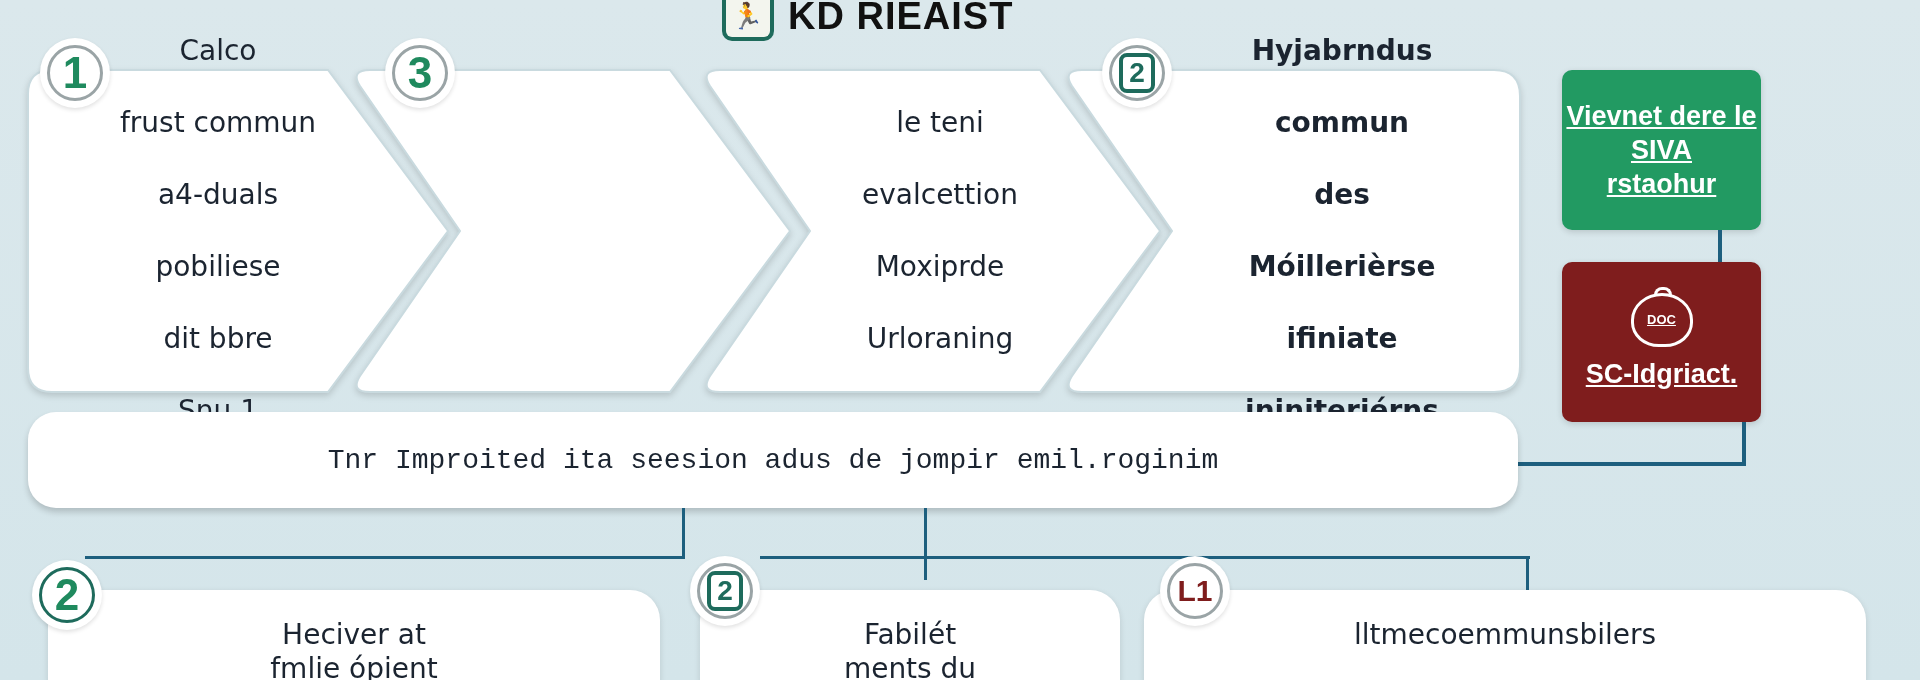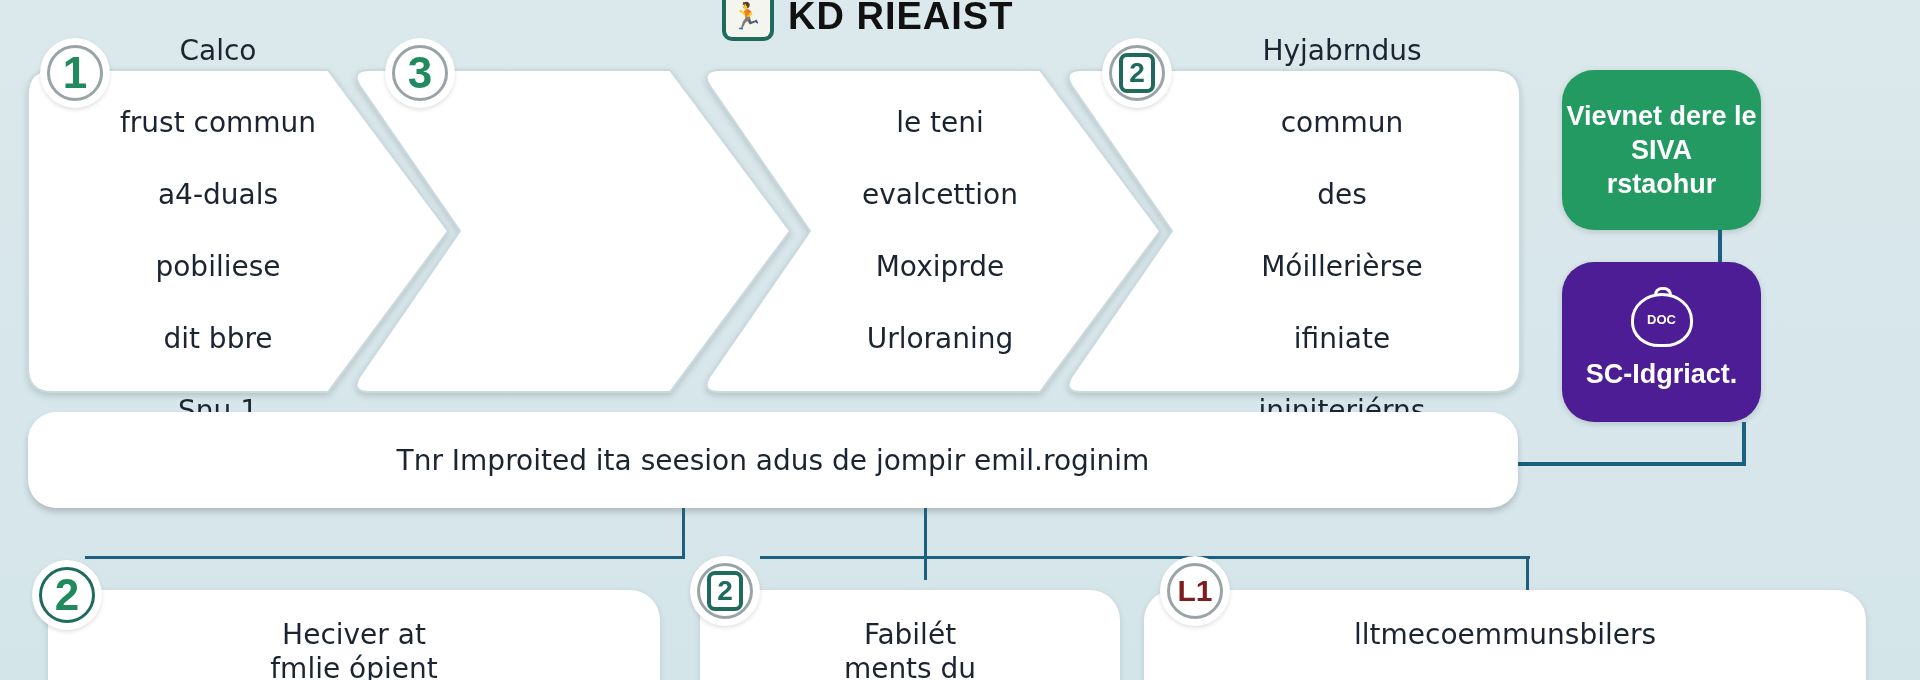--- a/index.html
+++ b/index.html
@@ -14,27 +14,27 @@
   .logo span { color:#c9a968; font-size:26px; line-height:1; }
   .title { font-size:38px; font-weight:bold; letter-spacing:1px; color:#111; font-family:"Liberation Sans", sans-serif; position:relative; top:-8px; }
 
   .step { position:absolute; top:70px; height:322px; }
   .step svg.shape { position:absolute; left:0; top:0; overflow:visible; }
   .step .txt { position:absolute; top:0; height:100%; display:flex; flex-direction:column; justify-content:center; align-items:center; text-align:center; font-size:28px; line-height:34px; font-weight:500; color:#1b2430;gap:38px; }
   .badge { position:absolute; width:70px; height:70px; border-radius:50%; background:#fff; box-shadow:0 2px 4px rgba(0,0,0,.12); display:flex; align-items:center; justify-content:center; z-index:3; }
   .badge .inner { width:56px; height:56px; border-radius:50%; border:3px solid #9aa4a6; box-sizing:border-box; display:flex; align-items:center; justify-content:center; font-size:44px; font-weight:bold; color:#1f8a5e; font-family:"Liberation Sans", sans-serif; }
   .badge.sq .inner span { border:4px solid #1e6b5c; border-radius:8px; font-size:28px; padding:0 6px; color:#1e6b5c; }
 
-  .side-box { position:absolute; border-radius:32px; color:#fff; font-weight:bold; text-align:center; display:flex; flex-direction:column; justify-content:center; align-items:center; font-family:"Liberation Sans", sans-serif; box-shadow:0 2px 6px rgba(0,0,0,.15); }
+  .side-box { position:absolute; border-radius:10px; color:#fff; font-weight:bold; text-align:center; display:flex; flex-direction:column; justify-content:center; align-items:center; font-family:"Liberation Sans", sans-serif; box-shadow:0 2px 6px rgba(0,0,0,.15);text-decoration:underline; }
   .green-box { left:1562px; top:70px; width:199px; height:160px; background:#229a62; font-size:27px; line-height:34px; }
-  .blue-box { left:1562px; top:262px; width:199px; height:160px; background:#4c1d95; font-size:27px; line-height:34px; }
+  .blue-box { left:1562px; top:262px; width:199px; height:160px; background:#7f1d1d; font-size:27px; line-height:34px; }
   .doc-icon { width:56px; height:48px; border:3px solid #fff; border-radius:50% 50% 45% 45%; display:flex; align-items:center; justify-content:center; font-size:13px; font-weight:bold; margin-bottom:10px; position:relative; }
   .doc-icon::before { content:""; position:absolute; top:-9px; left:20px; width:12px; height:6px; border:3px solid #fff; border-bottom:none; border-radius:8px 8px 0 0; }
 
-  .banner { position:absolute; left:28px; top:412px; width:1490px; height:96px; background:#fff; border-radius:28px; box-shadow:0 4px 6px rgba(0,0,0,.18); display:flex; align-items:center; justify-content:center; font-size:28px; color:#1b2430; }
+  .banner { position:absolute; left:28px; top:412px; width:1490px; height:96px; background:#fff; border-radius:28px; box-shadow:0 4px 6px rgba(0,0,0,.18); display:flex; align-items:center; justify-content:center; font-size:28px; color:#1b2430;font-family:Liberation Mono, monospace; }
 
   .line { position:absolute; background:#1d5f7e; }
 
   .bottom-card { position:absolute; top:590px; height:120px; background:#fff; border-radius:30px; box-shadow:0 2px 6px rgba(0,0,0,.12); display:flex; flex-direction:column; align-items:center; padding-top:28px; box-sizing:border-box; font-size:28px; line-height:34px; color:#1b2430; }
 </style>
 </head>
 <body>
 
 <div class="header">
   <div class="logo">
@@ -78,21 +78,21 @@
       <div>evalcettion</div>
       <div>Moxiprde</div>
       <div>Urloraning</div>
   </div>
 </div>
 
 <div class="step" style="left:1062px; width:460px;">
   <svg class="shape" width="460" height="322">
     <path d="M20,0 H432 Q458,0 458,26 V296 Q458,322 432,322 H20 Q0,322 10,306 L110,161 L10,16 Q0,0 20,0 Z" fill="#fff" stroke="#c9dadf" stroke-width="2" filter="drop-shadow(0 3px 3px rgba(0,0,0,.15))"></path>
   </svg>
-  <div class="txt" style="left:140px; width:280px;">
+  <div class="txt" style="left:140px; width:280px;font-weight:bold;">
     <div>Hyjabrndus</div>
       <div>commun</div>
       <div>des</div>
       <div>Móillerièrse</div>
       <div>ifiniate</div>
       <div>ininiteriérns</div>
   </div>
 </div>
 <div class="badge sq" style="left:1102px; top:38px;">
     <div class="inner">

